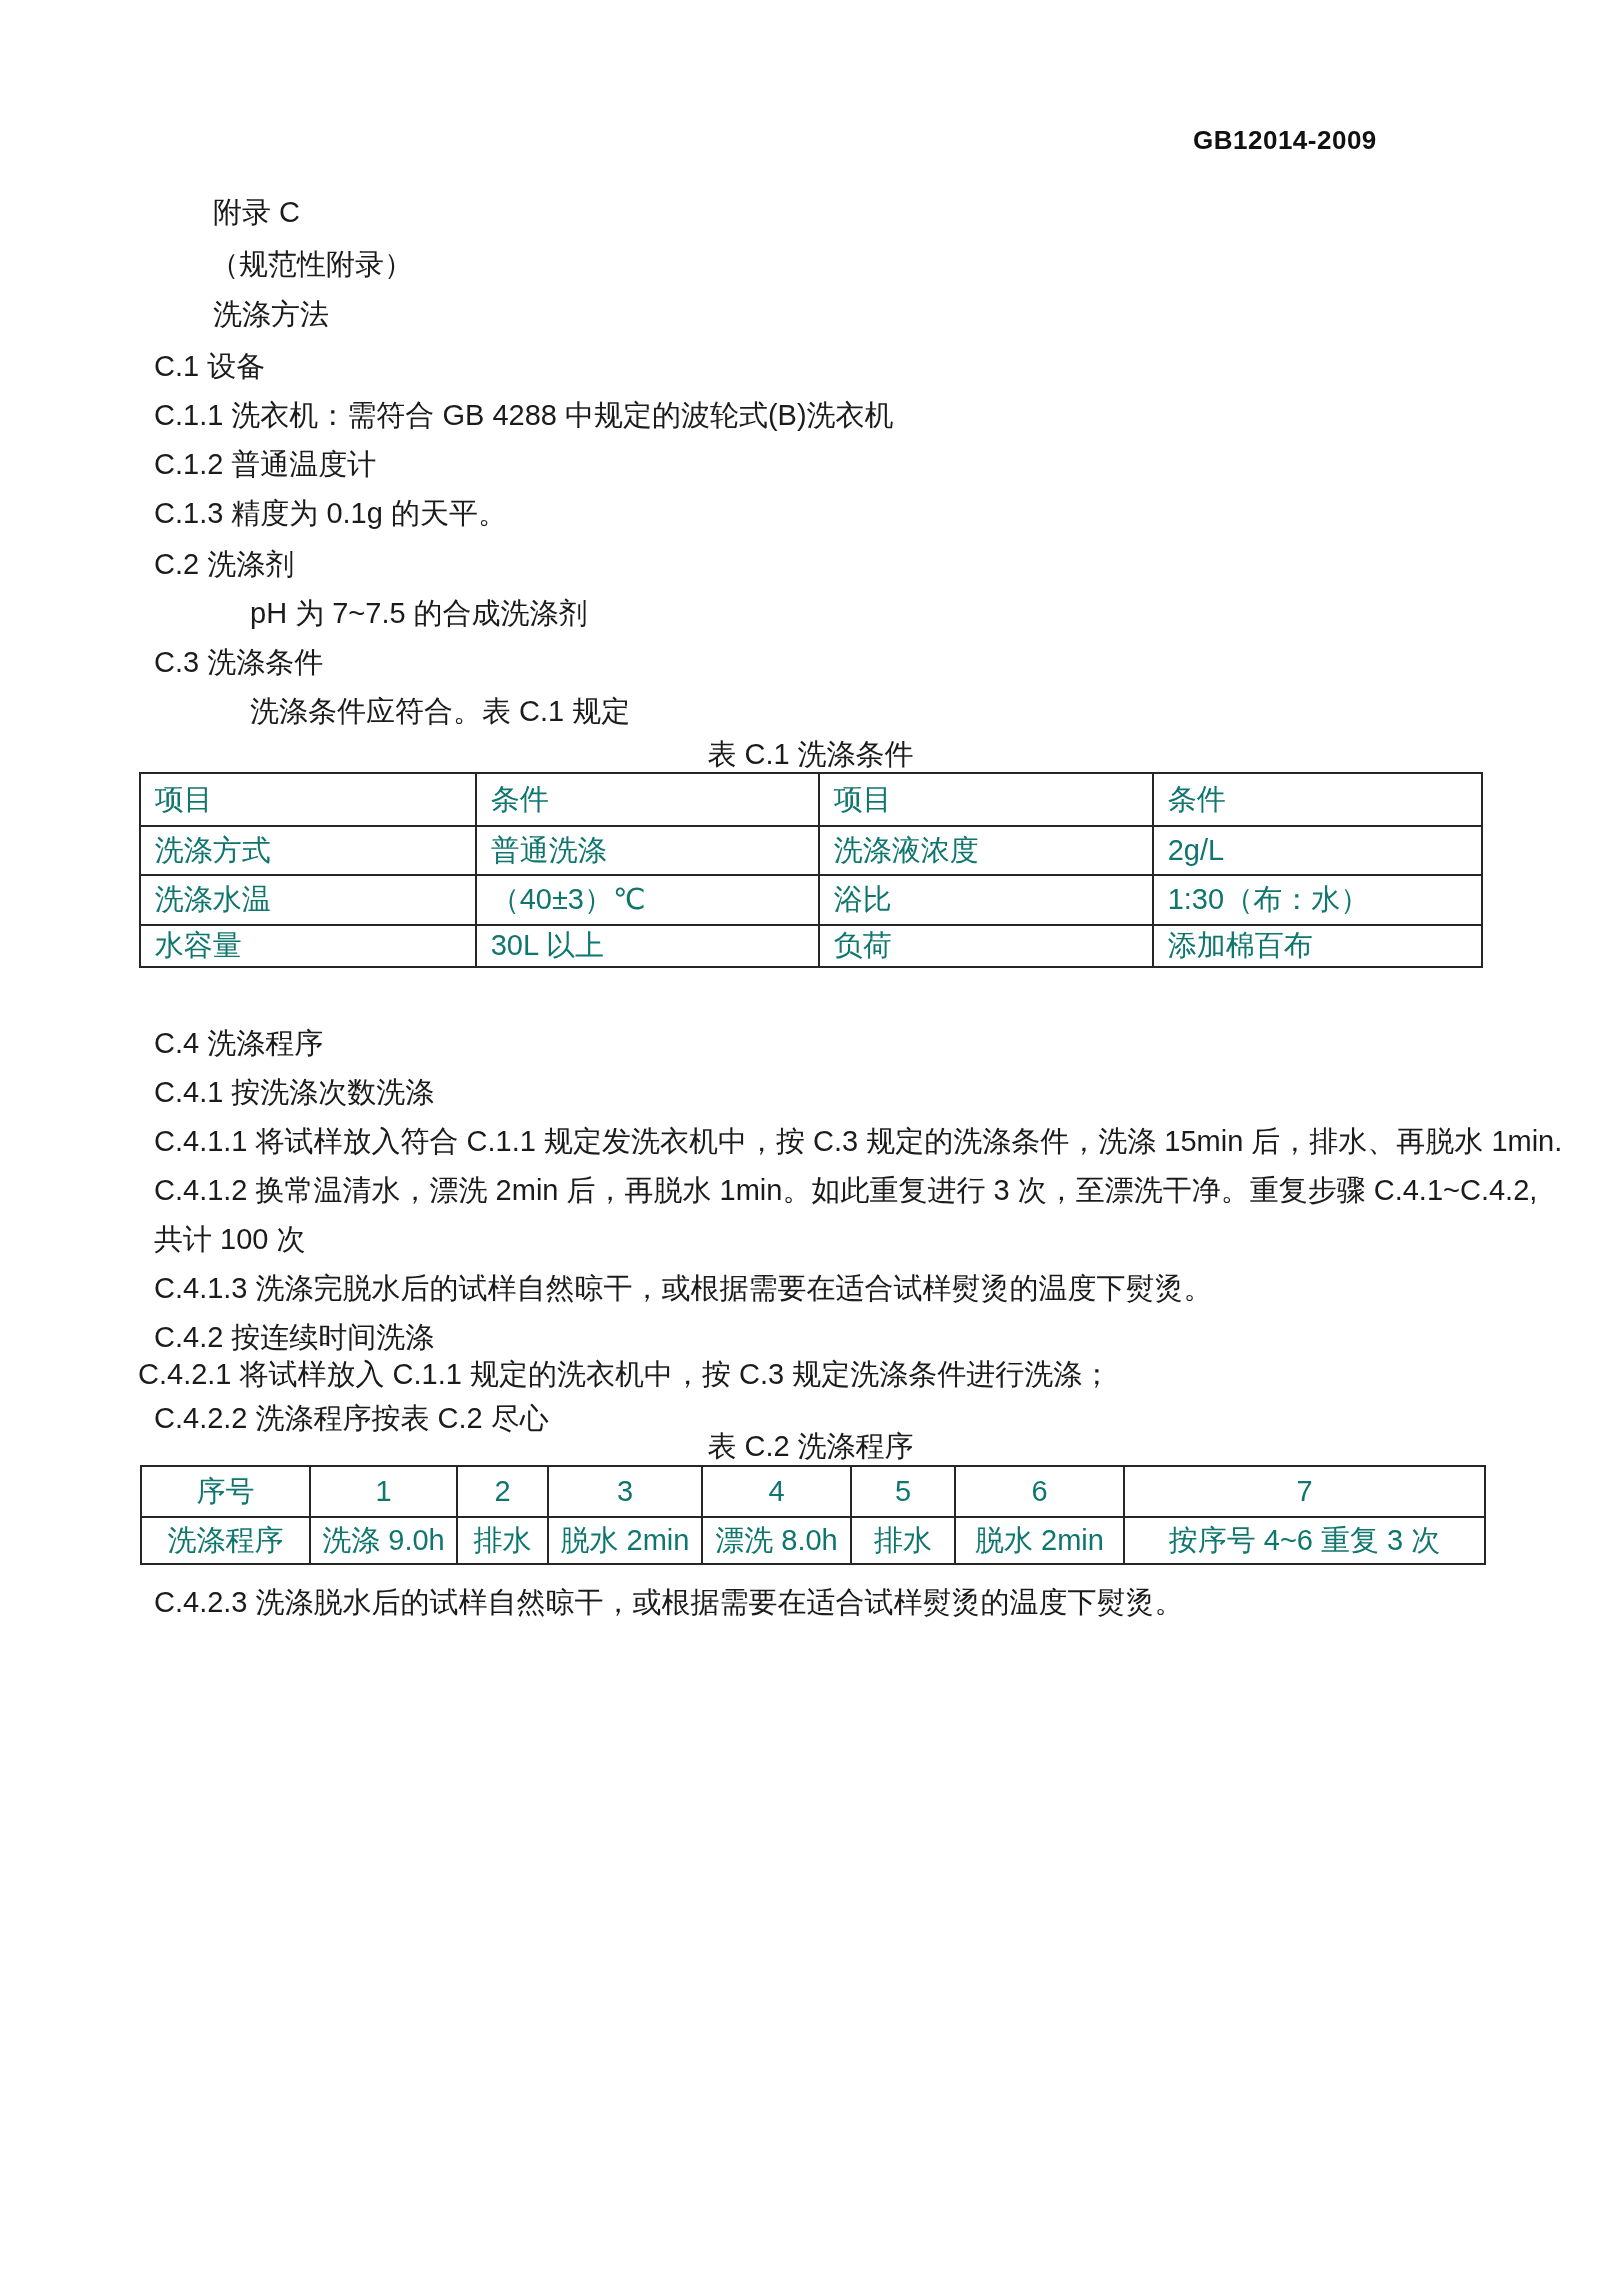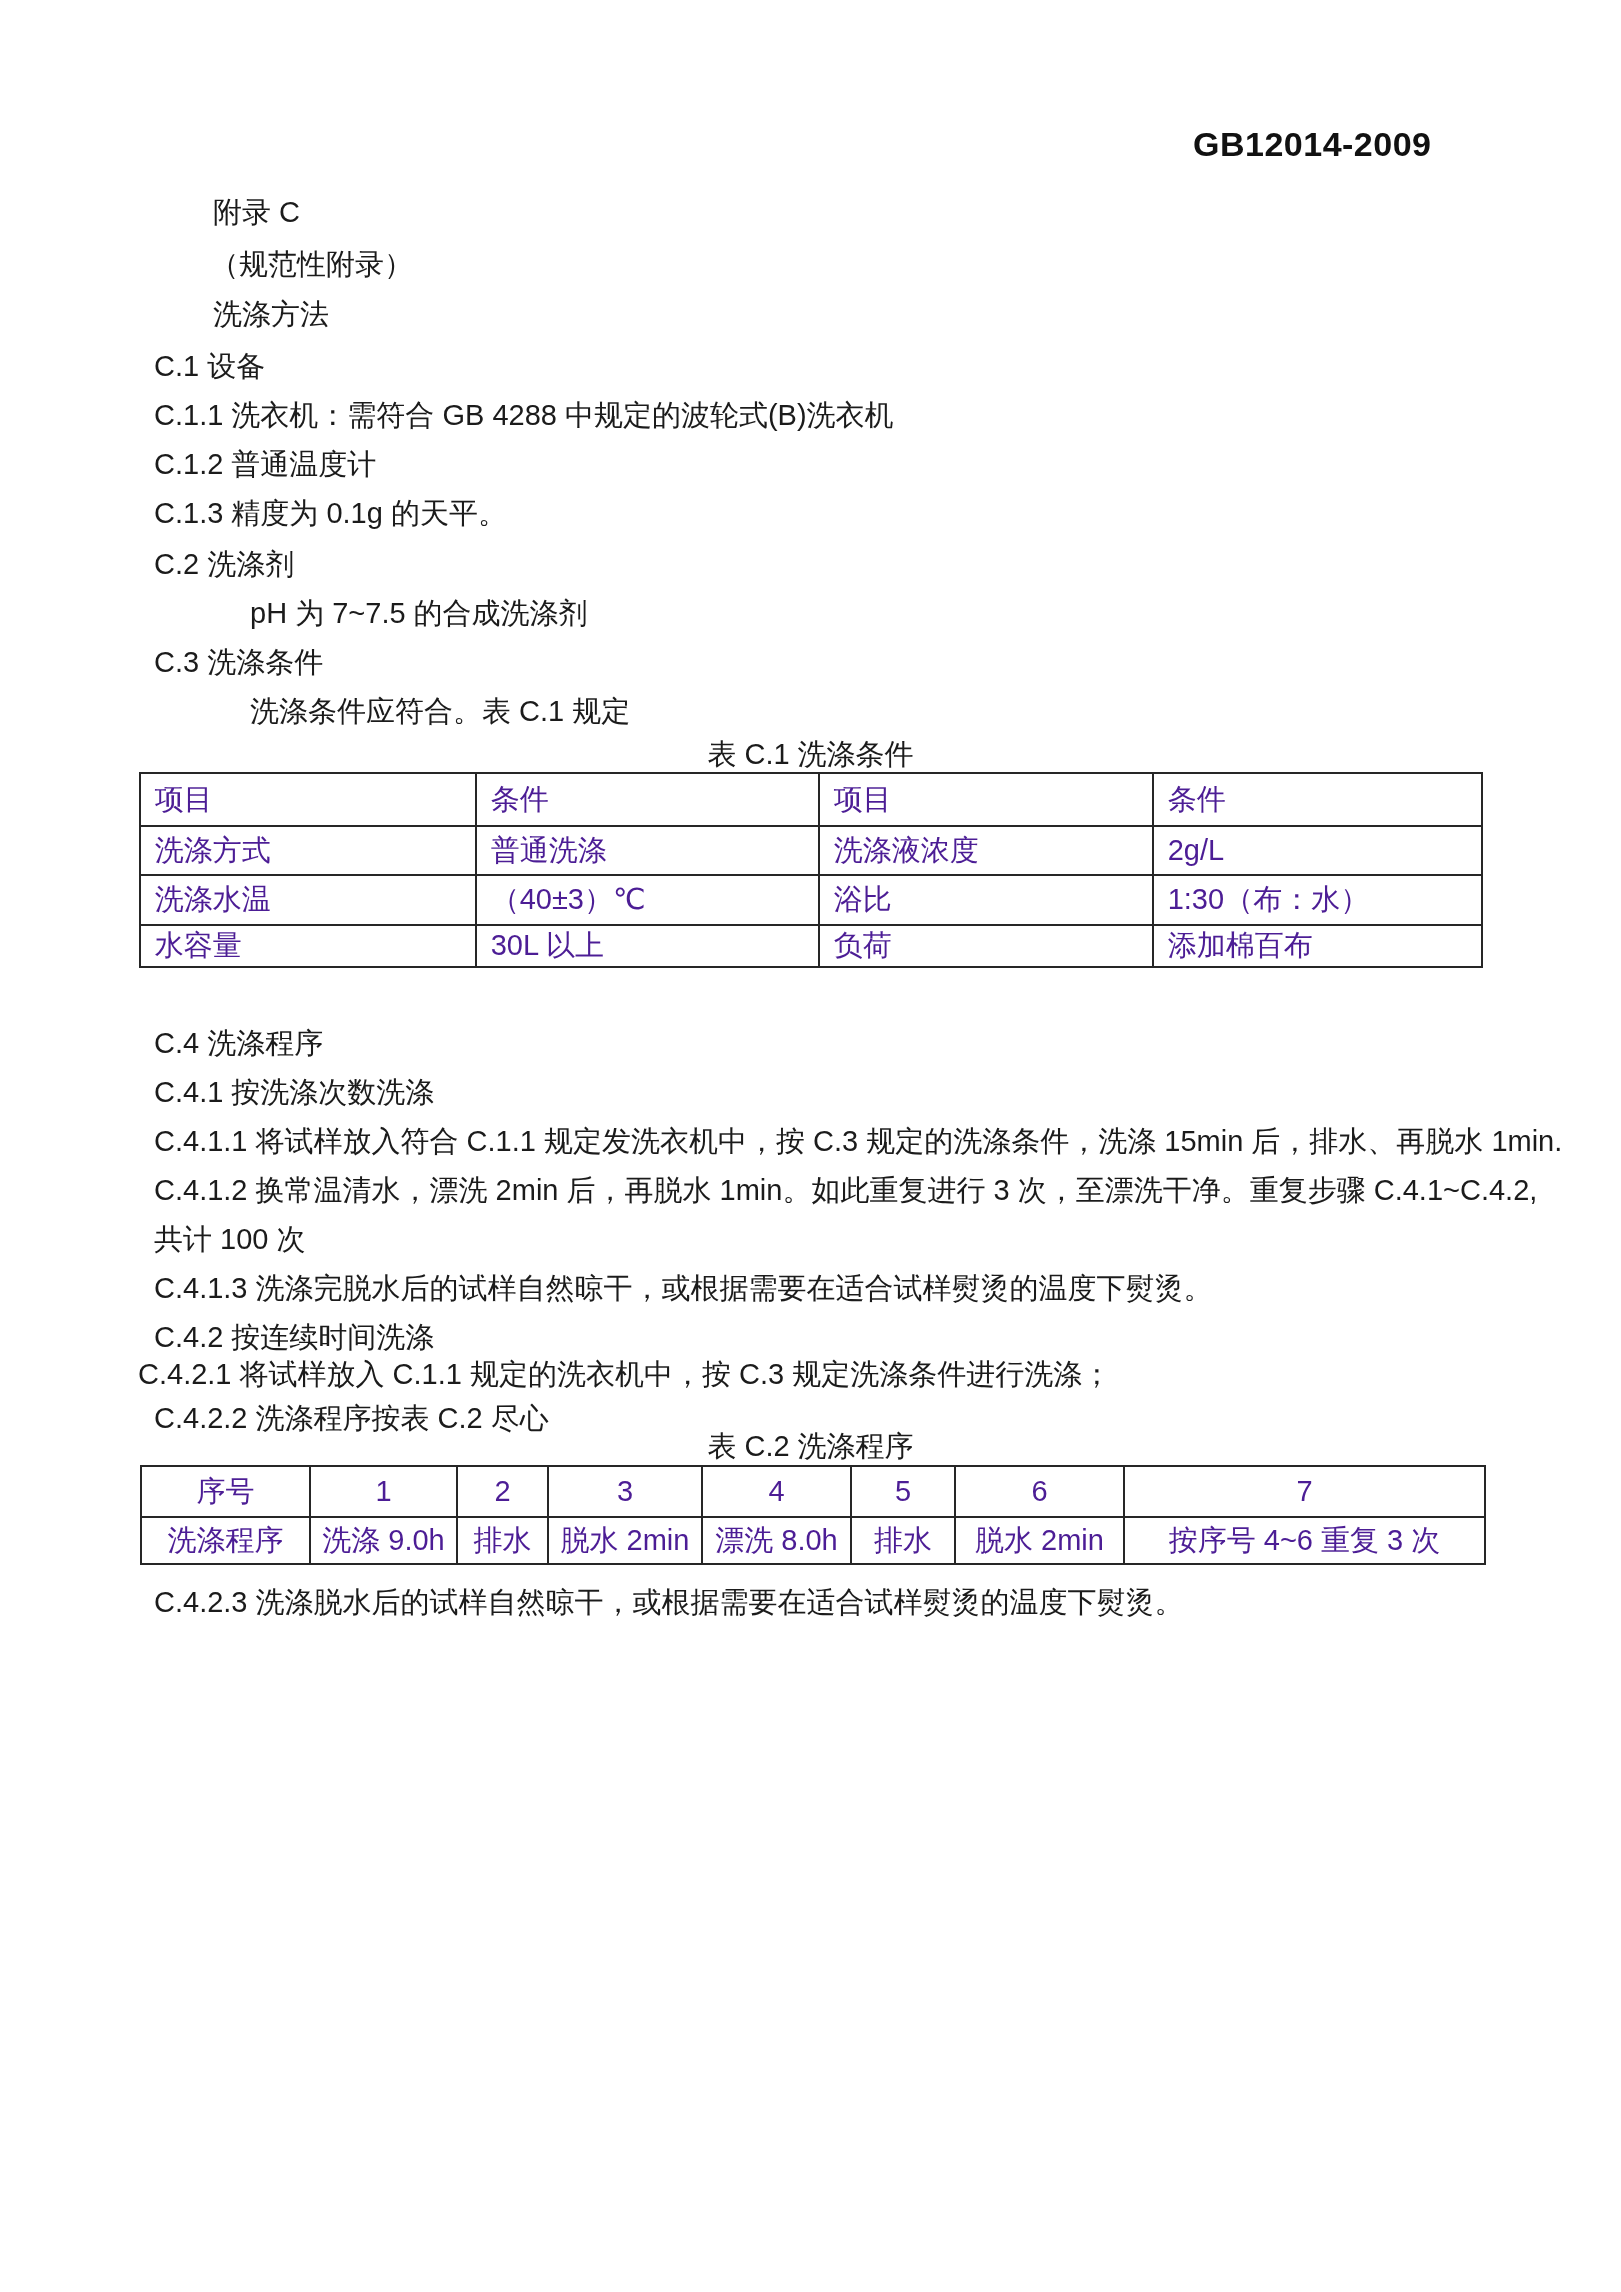--- a/index.html
+++ b/index.html
@@ -6,32 +6,32 @@
   .page{
     position:relative;
     width:1621px;height:2293px;
     background:#ffffff;
     font-family:"Liberation Sans","DejaVu Sans",sans-serif;
     color:#1b1b1b;
     overflow:hidden;
   }
   .abs{position:absolute;white-space:pre;}
   .doc-title{
-    font-size:34px;font-weight:bold;letter-spacing:0.5px;color:#111;
+    font-size:26px;font-weight:bold;letter-spacing:0.5px;color:#111;
   }
   .txt{font-size:29px;line-height:33px;}
   .caption{
     position:absolute;left:139px;width:1343px;
     text-align:center;font-size:29px;white-space:pre;
   }
   table.grid{
     position:absolute;
     border-collapse:collapse;
     table-layout:fixed;
-    font-size:29px;color:#4c1d95;padding-left:19px;
+    font-size:29px;color:#0f766e;padding-left:19px;
   }
   table.grid td{
     border:2px solid #262626;
     padding:0 0 0 13.7px;
     vertical-align:middle;
     white-space:pre;
     overflow:hidden;
   }
   table.c2 td{padding:0;text-align:center;}
 </style>

